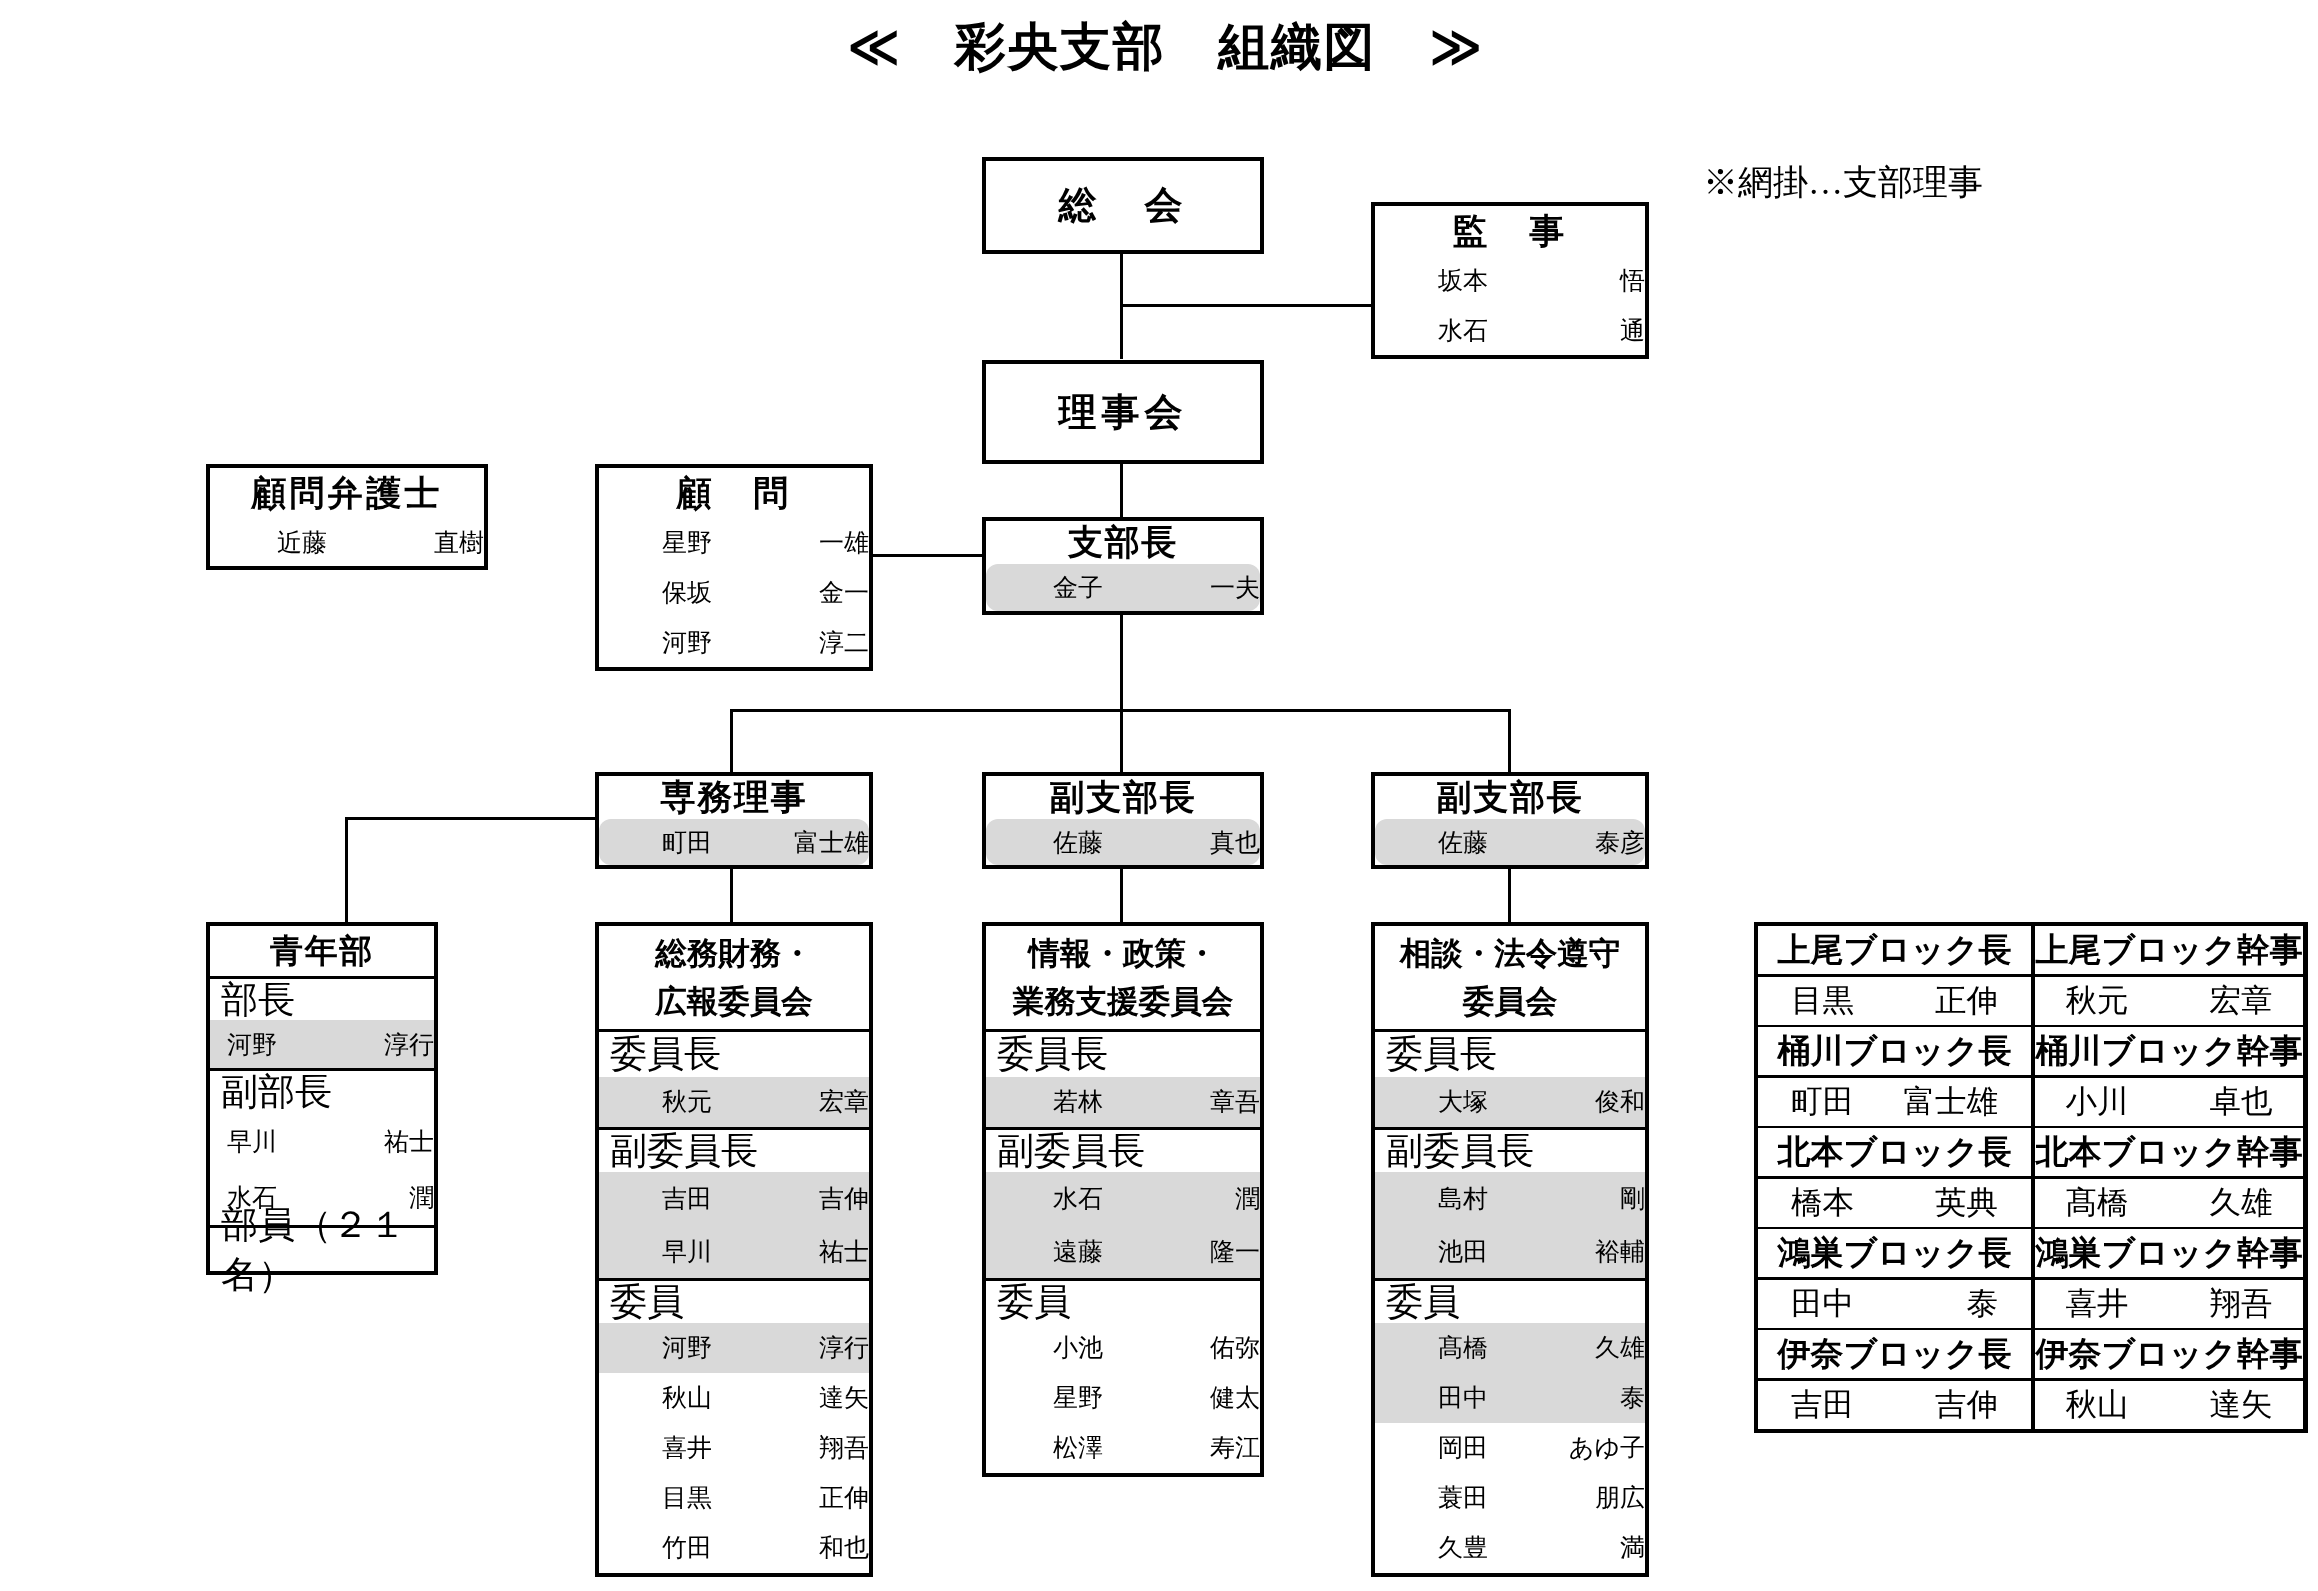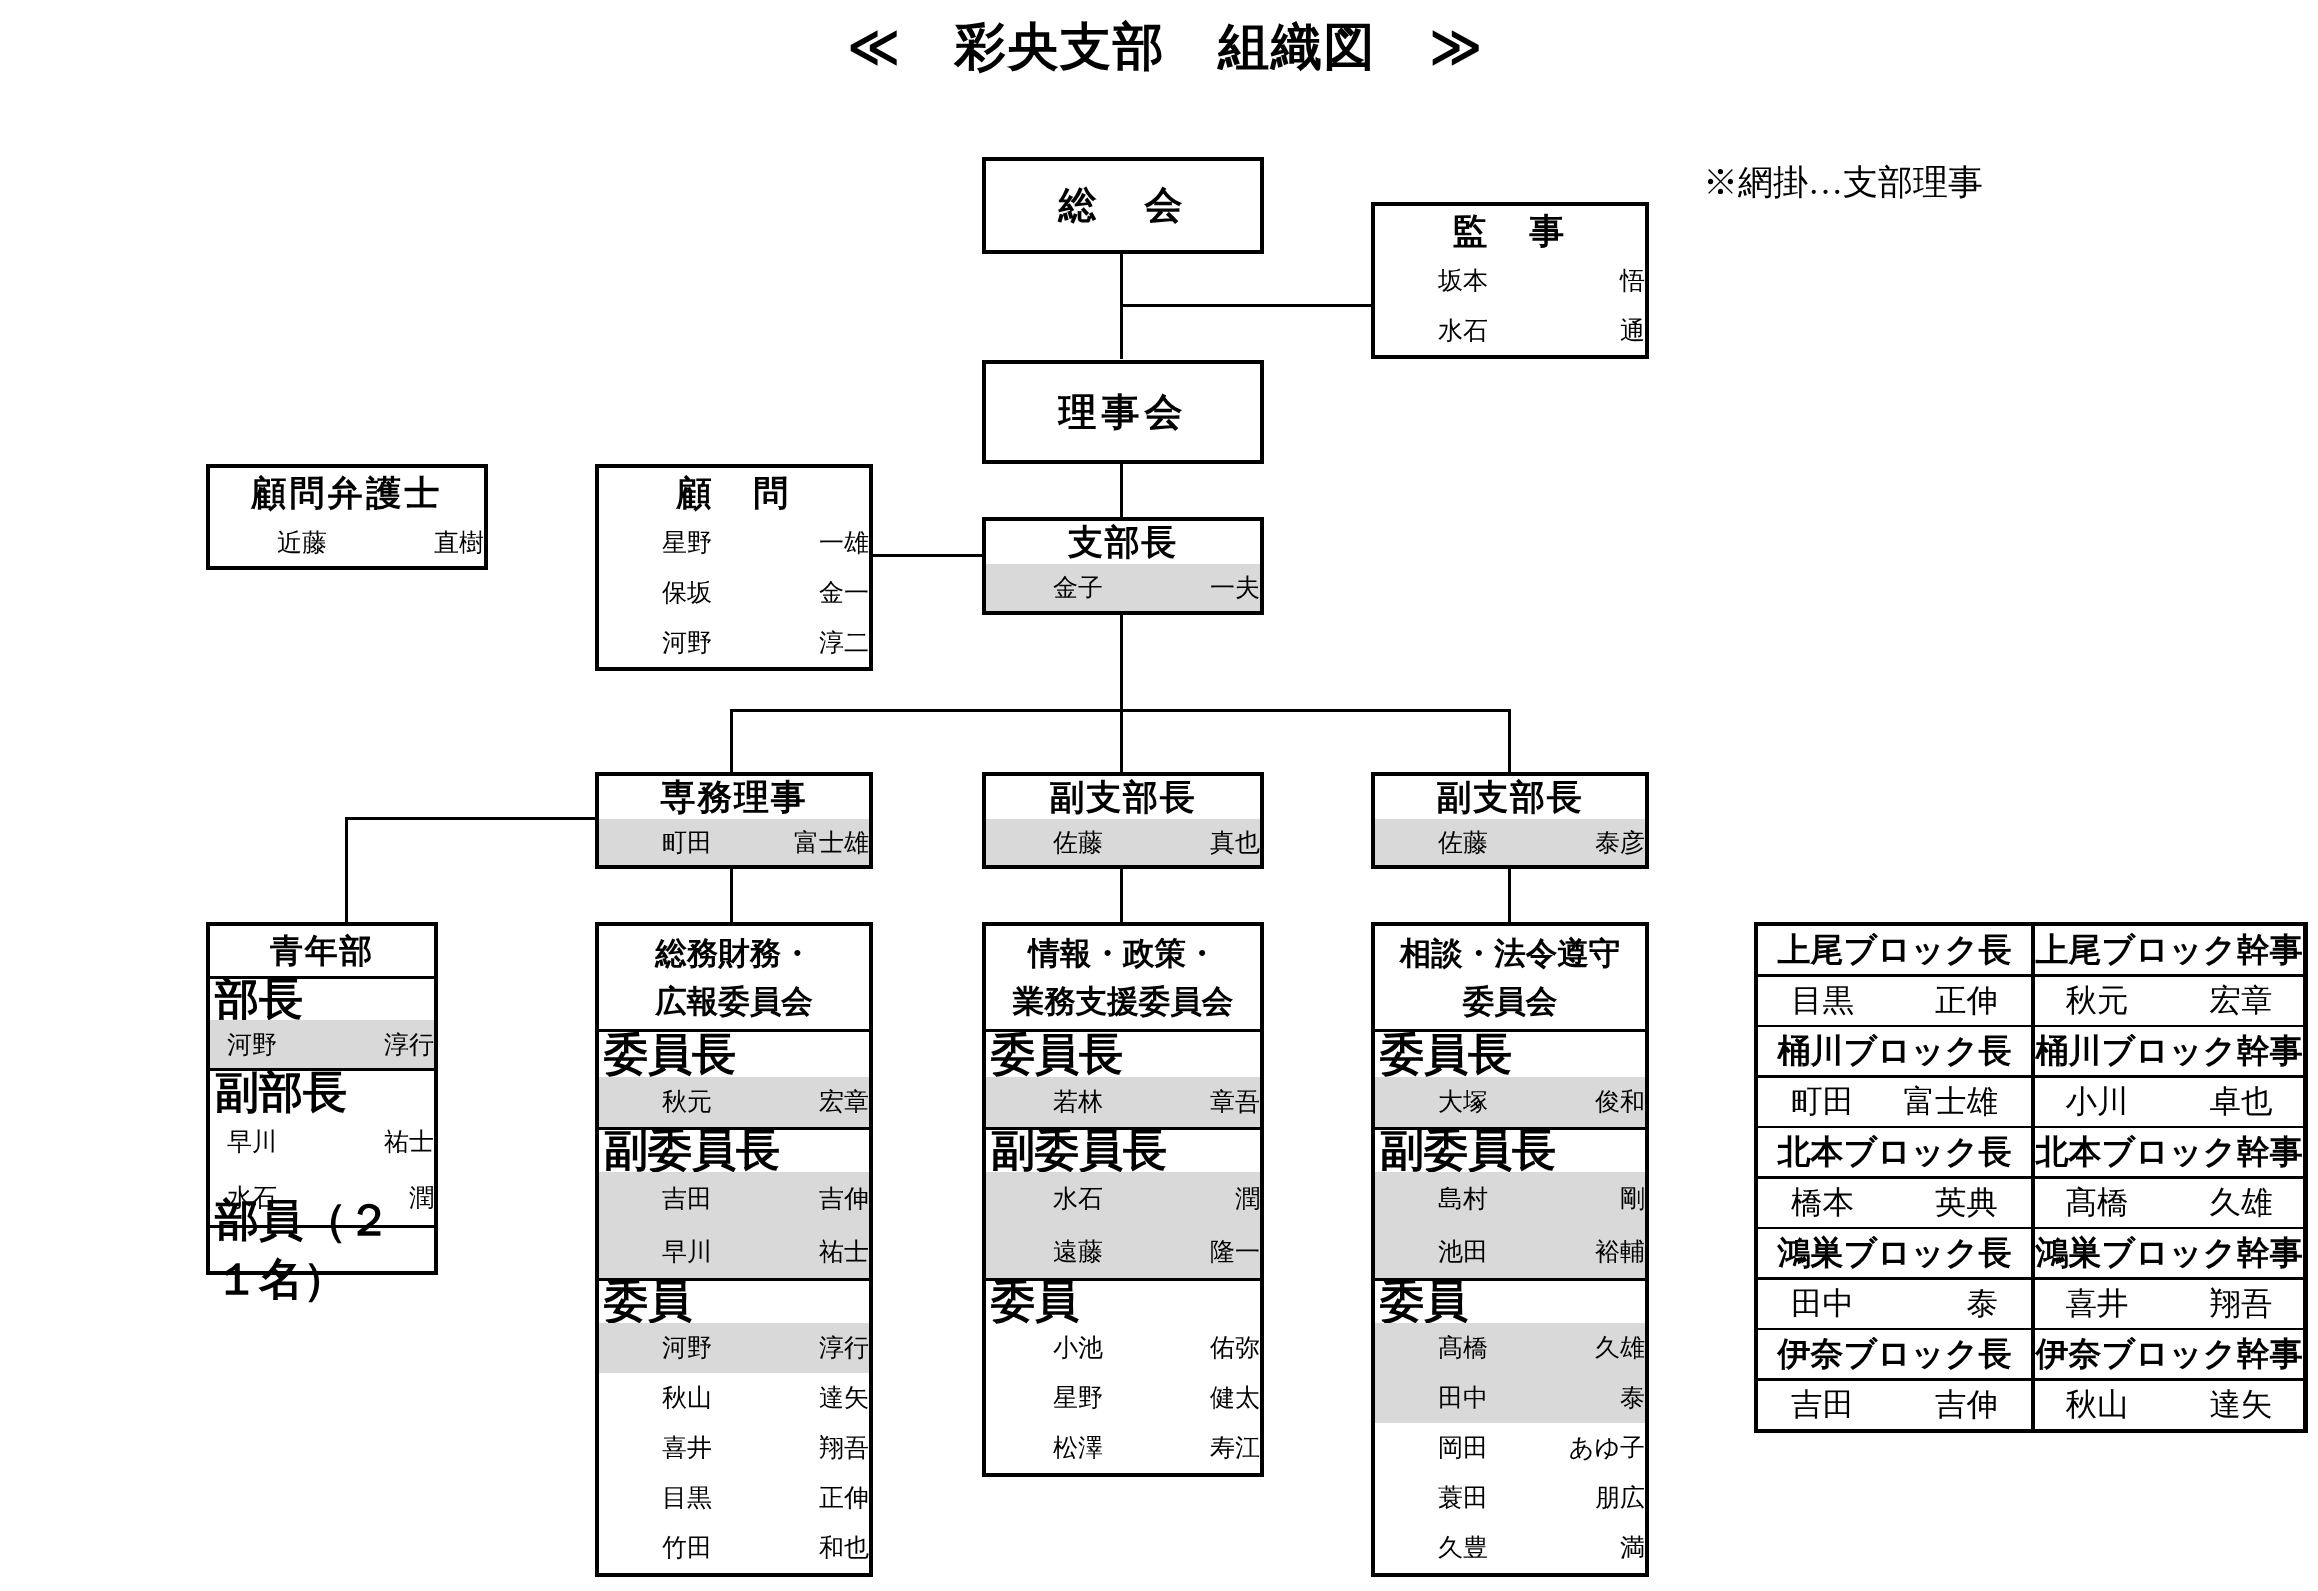--- a/index.html
+++ b/index.html
@@ -11,28 +11,28 @@
   }
   .line { position: absolute; background: #000; }
   .box { position: absolute; background: #fff; border: 4.1px solid #000; }
   .flexc { display: flex; align-items: center; justify-content: center; }
   .vstack { display: flex; flex-direction: column; }
   .btitle-lg { font-size: 38px; font-weight: bold; letter-spacing: 5px; }
   .btitle { height: 50px; flex: none; display: flex; align-items: center; justify-content: center;
             font-weight: bold; font-size: 35px; letter-spacing: 3.3px; }
   .htitle { height: 43px; flex: none; display: flex; align-items: center; justify-content: center;
             font-weight: bold; font-size: 35px; letter-spacing: 1.7px; }
-  .grow { flex: 1; }
+  .grow { flex: 1; border-radius: 12px; }
   .nrow { display: flex; align-items: center; justify-content: flex-end;
           font-family: "Liberation Serif", "DejaVu Serif", serif; font-size: 25px; }
   .nwrap { width: 207px; display: flex; justify-content: space-between; }
   .shaded { background: #d9d9d9; }
   .h50{height:41px}.h54{height:45px}.h56{height:46px}.h58{height:48px}
   .h60{height:50px}.h64{height:53px}.h68{height:56px}
-  .slabel { display: flex; align-items: center; font-weight: bold; font-size: 44px; padding-left: 5px; flex: none; }
+  .slabel { display: flex; align-items: center; font-weight: normal; font-size: 37px; padding-left: 11px; flex: none; }
   .sep { border-top: 3.3px solid #000; }
   .chead1 { height: 53px; flex: none; border-bottom: 3.3px solid #000; display: flex; align-items: center;
             justify-content: center; font-weight: bold; font-size: 33px; letter-spacing: 1.7px; }
   .chead2 { border-bottom: 3.3px solid #000; padding: 3.3px 0; text-align: center; font-weight: bold; font-size: 31.5px; flex: none; }
   .chead2 > div { height: 48px; line-height: 48px; }
 
   #page-title { position: absolute; top: 13.3px; left: 0; width: 2319px; text-align: center;
                 font-size: 51px; font-weight: bold; letter-spacing: 1.7px; padding-left: 12px; }
   #note { position: absolute; left: 1703px; top: 159px; font-size: 35px;
           font-family: "Liberation Serif", "DejaVu Serif", serif; }

